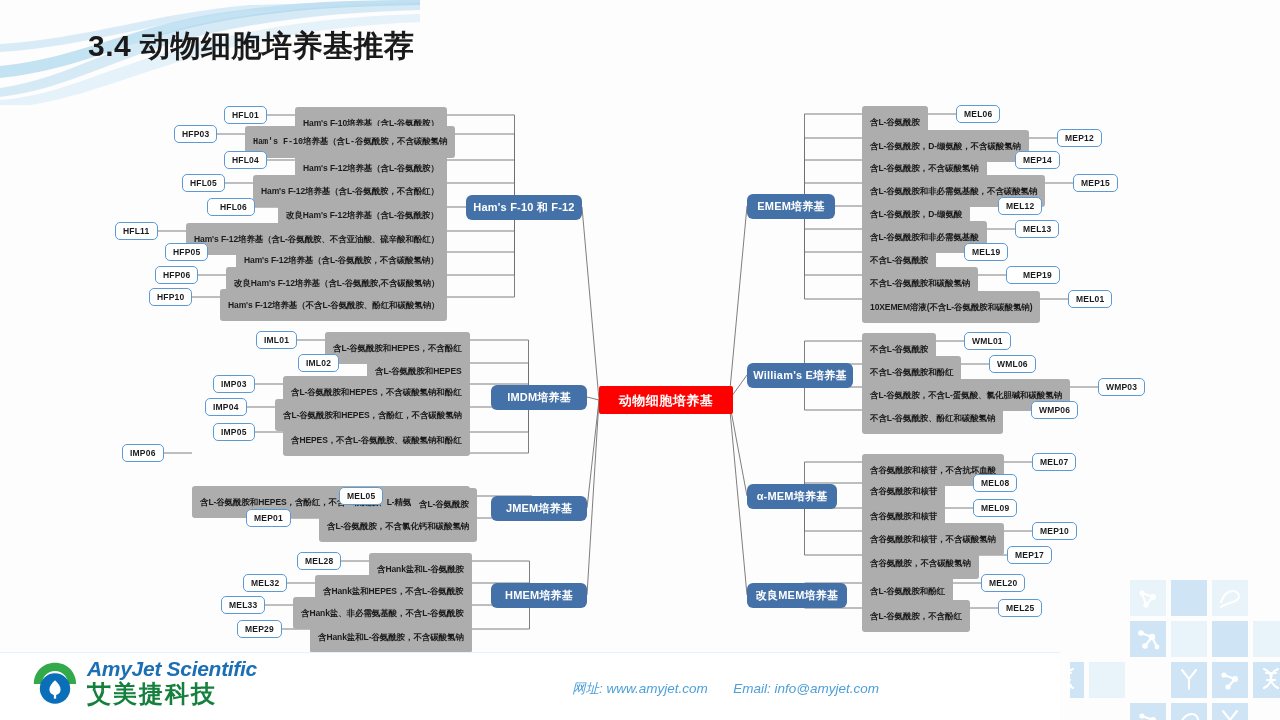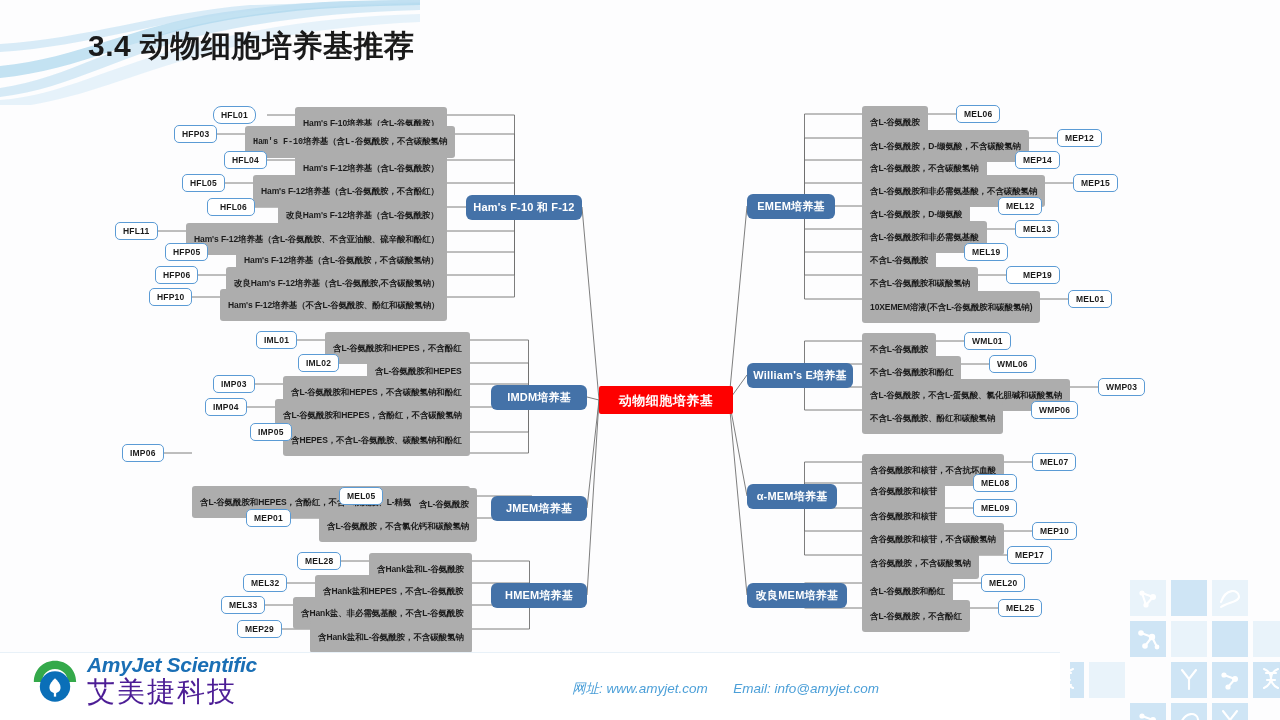--- a/index.html
+++ b/index.html
@@ -121,22 +121,22 @@
     left: 32px; bottom: 12px;
     display: flex; align-items: center; gap: 9px;
   }
   #logo-mark { width: 46px; height: 46px; }
   .logo-text-en {
     font-family: "Liberation Sans", "DejaVu Sans", sans-serif;
     font-size: 21px; font-weight: bold; font-style: italic;
     color: #1a6fb5; line-height: 1.05; letter-spacing: -0.3px;
   }
   .logo-text-cn {
-    font-size: 28px; font-weight: normal;
-    color: #4c1d95; line-height: 1.15; letter-spacing: 2px;
+    font-size: 24px; font-weight: bold;
+    color: #15803d; line-height: 1.15; letter-spacing: 2px;
   }
   #footer-contact {
     position: absolute;
     left: 572px; bottom: 22px;
     font-size: 13.5px;
     font-style: italic;
     color: #4b9fd8;
     white-space: nowrap;
   }
   #footer-contact .gap { display: inline-block; width: 18px; }
@@ -331,21 +331,21 @@
         <path d="M729,312 L747,507" stroke="#6f6f6f" stroke-width="0.9" fill="none"></path>
         <path d="M953,495 L981,495" stroke="#6f6f6f" stroke-width="0.9" fill="none"></path>
         <path d="M862,495 L804.5,495 L804.5,507 L747,507" stroke="#6f6f6f" stroke-width="0.9" fill="none"></path>
         <path d="M970,520 L998,520" stroke="#6f6f6f" stroke-width="0.9" fill="none"></path>
         <path d="M862,520 L804.5,520 L804.5,507 L747,507" stroke="#6f6f6f" stroke-width="0.9" fill="none"></path>
       </svg>
     <div id="nodes">
         <div class="node root" style="width: 134px; visibility: visible; left: 599px; top: 298px;">动物细胞培养基</div>
         <div class="node cat" style="width: 116px; visibility: visible; left: 466px; top: 107px;">Ham's F-10 和 F-12</div>
         <div class="node desc" style="visibility: visible; left: 295px; top: 19px;">Ham's F-10培养基（含L-谷氨酰胺）</div>
-        <div class="node code" style="visibility: visible; left: 213px; top: 18px; border-radius: 8px;">HFL01</div>
+        <div class="node code" style="visibility: visible; left: 224px; top: 18px;">HFL01</div>
         <div class="node desc" style="visibility: visible; left: 245px; top: 38px; font-family: Liberation Mono, monospace;">Ham's F-10培养基（含L-谷氨酰胺，不含碳酸氢钠</div>
         <div class="node code" style="visibility: visible; left: 174px; top: 37px;">HFP03</div>
         <div class="node desc" style="visibility: visible; left: 295px; top: 64px;">Ham's F-12培养基（含L-谷氨酰胺）</div>
         <div class="node code" style="visibility: visible; left: 224px; top: 63px;">HFL04</div>
         <div class="node desc" style="visibility: visible; left: 253px; top: 87px;">Ham's F-12培养基（含L-谷氨酰胺，不含酚红）</div>
         <div class="node code" style="visibility: visible; left: 182px; top: 86px;">HFL05</div>
         <div class="node desc" style="visibility: visible; left: 278px; top: 111px;">改良Ham's F-12培养基（含L-谷氨酰胺）</div>
         <div class="node code" style="visibility: visible; left: 207px; top: 110px; padding-left: 12px;">HFL06</div>
         <div class="node desc" style="visibility: visible; left: 186px; top: 135px;">Ham's F-12培养基（含L-谷氨酰胺、不含亚油酸、硫辛酸和酚红）</div>
         <div class="node code" style="visibility: visible; left: 115px; top: 134px;">HFL11</div>
@@ -358,21 +358,21 @@
         <div class="node cat" style="width: 96px; visibility: visible; left: 491px; top: 297px;">IMDM培养基</div>
         <div class="node desc" style="visibility: visible; left: 325px; top: 244px;">含L-谷氨酰胺和HEPES，不含酚红</div>
         <div class="node code" style="visibility: visible; left: 256px; top: 243px;">IML01</div>
         <div class="node desc" style="visibility: visible; left: 367px; top: 267px;">含L-谷氨酰胺和HEPES</div>
         <div class="node code" style="visibility: visible; left: 298px; top: 266px;">IML02</div>
         <div class="node desc" style="visibility: visible; left: 283px; top: 288px;">含L-谷氨酰胺和HEPES，不含碳酸氢钠和酚红</div>
         <div class="node code" style="visibility: visible; left: 213px; top: 287px;">IMP03</div>
         <div class="node desc" style="visibility: visible; left: 275px; top: 311px;">含L-谷氨酰胺和HEPES，含酚红，不含碳酸氢钠</div>
         <div class="node code" style="visibility: visible; left: 205px; top: 310px;">IMP04</div>
         <div class="node desc" style="visibility: visible; left: 283px; top: 336px;">含HEPES，不含L-谷氨酰胺、碳酸氢钠和酚红</div>
-        <div class="node code" style="visibility: visible; left: 213px; top: 335px; margin-left: 37px;">IMP05</div>
+        <div class="node code" style="visibility: visible; left: 213px; top: 335px;">IMP05</div>
         <div class="node desc" style="visibility: visible; left: 192px; top: 357px; margin-top: 41px;">含L-谷氨酰胺和HEPES，含酚红，不含L-赖氨酸、L-精氨酸和碳酸氢钠</div>
         <div class="node code" style="visibility: visible; left: 122px; top: 356px;">IMP06</div>
         <div class="node cat" style="width: 96px; visibility: visible; left: 491px; top: 408px;">JMEM培养基</div>
         <div class="node desc" style="visibility: visible; left: 411px; top: 400px;">含L-谷氨酰胺</div>
         <div class="node code" style="visibility: visible; left: 339px; top: 399px;">MEL05</div>
         <div class="node desc" style="visibility: visible; left: 319px; top: 422px;">含L-谷氨酰胺，不含氯化钙和碳酸氢钠</div>
         <div class="node code" style="visibility: visible; left: 246px; top: 421px;">MEP01</div>
         <div class="node cat" style="width: 96px; visibility: visible; left: 491px; top: 495px;">HMEM培养基</div>
         <div class="node desc" style="visibility: visible; left: 369px; top: 465px;">含Hank盐和L-谷氨酰胺</div>
         <div class="node code" style="visibility: visible; left: 297px; top: 464px;">MEL28</div>

